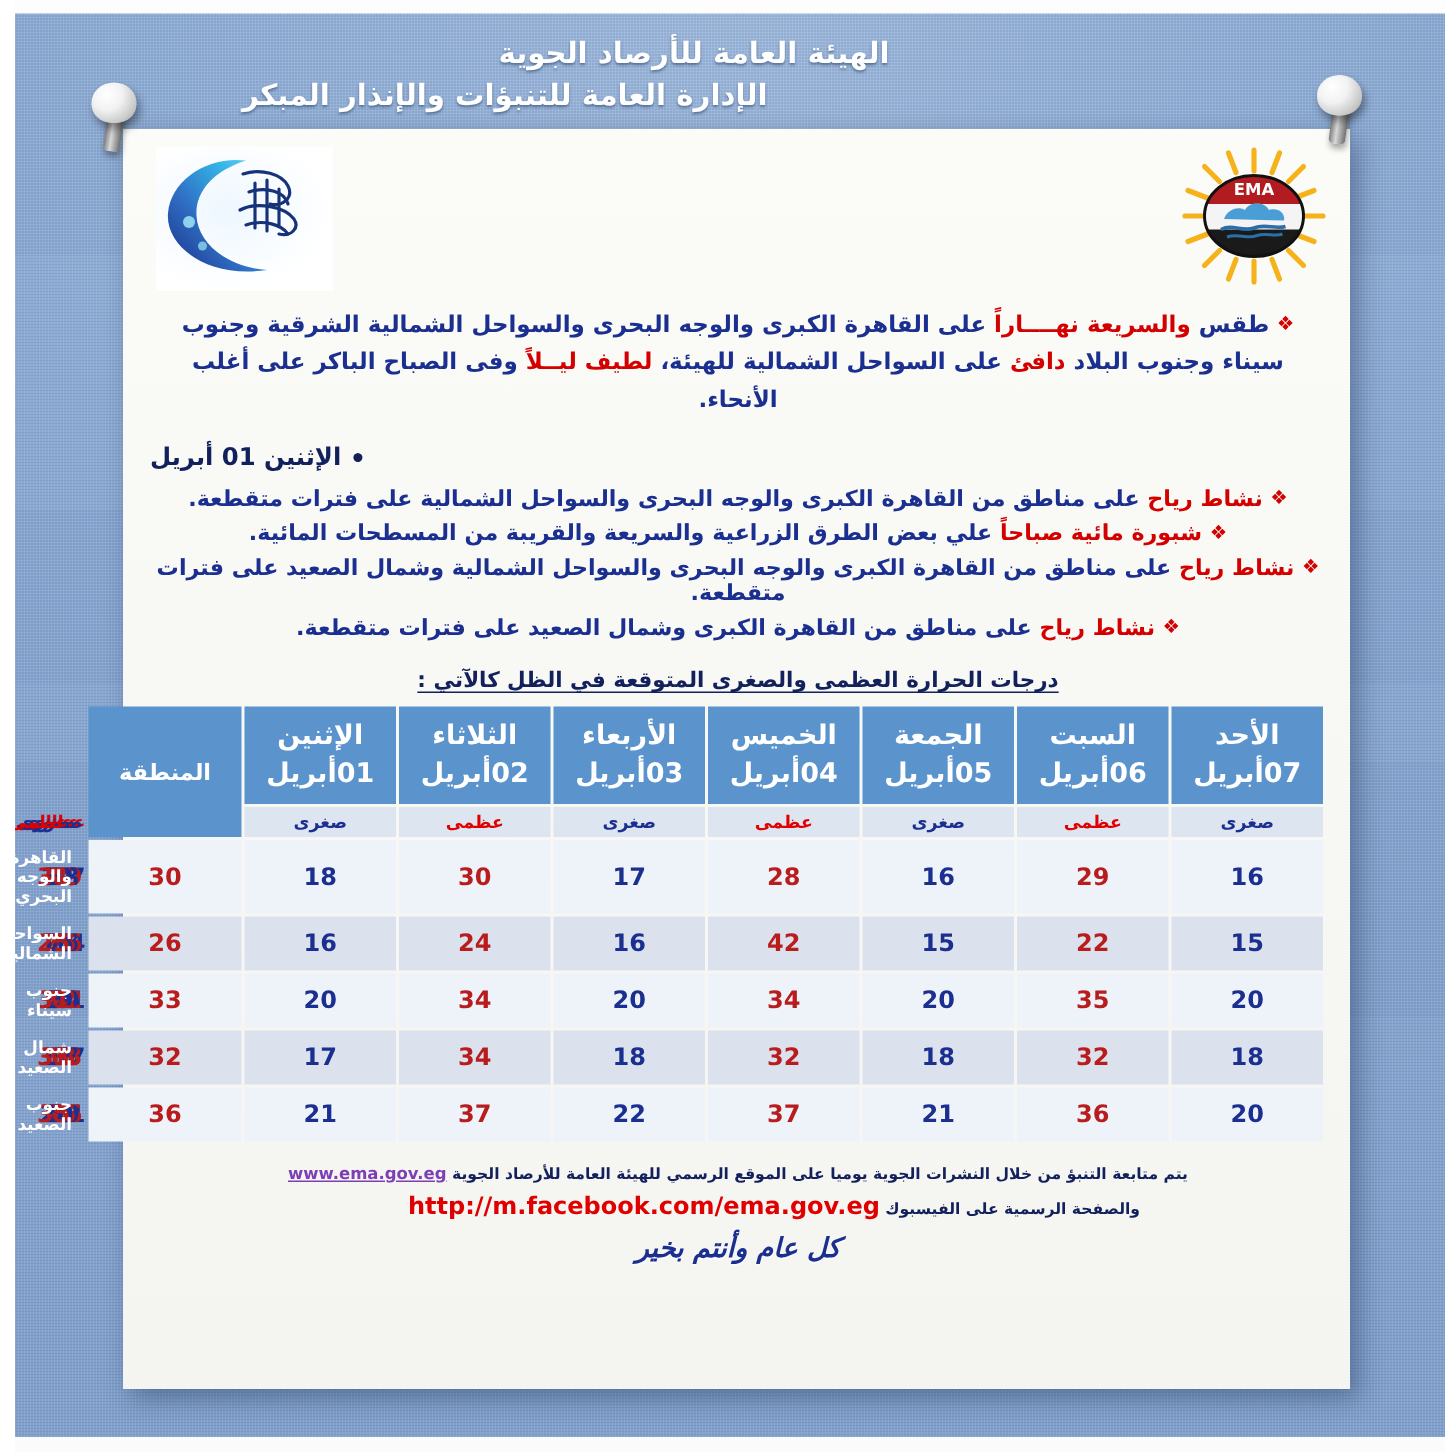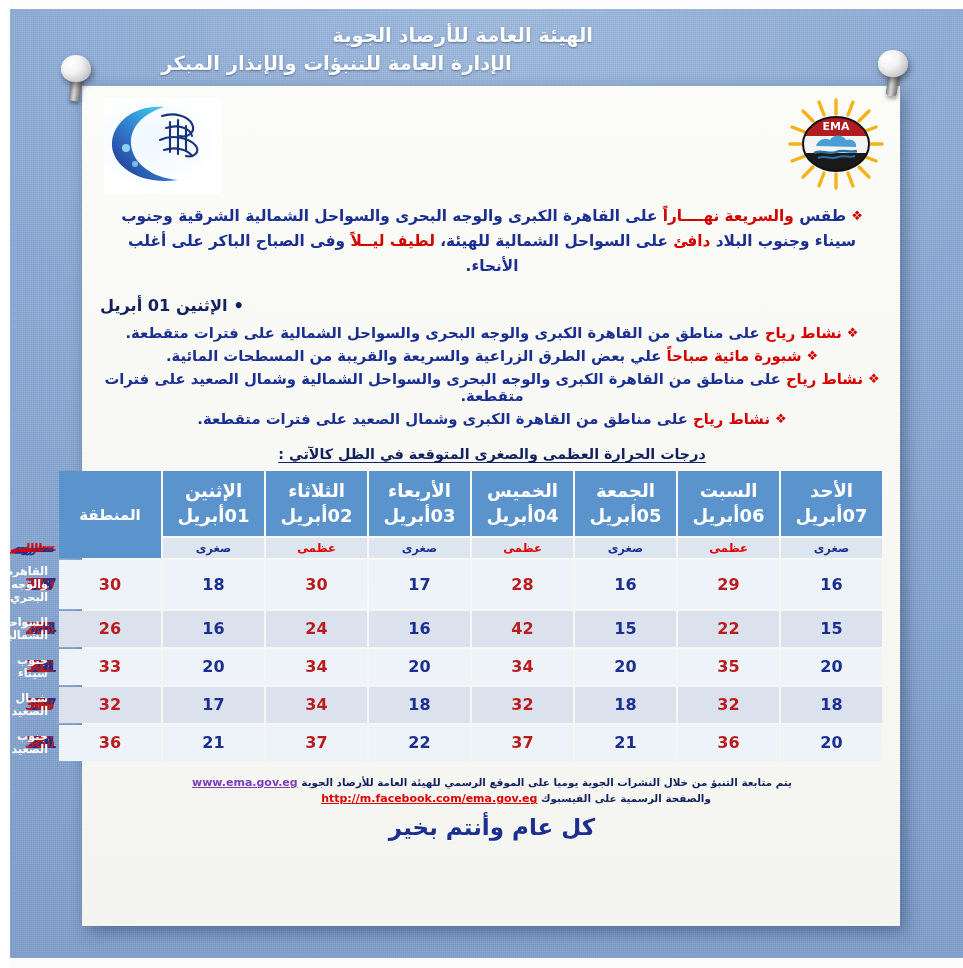--- a/index.html
+++ b/index.html
@@ -159,25 +159,26 @@
   }
 
   
   .footer{
     margin-top:12px;text-align:center;
   }
   .f1,.f2{
     font-size:10.4px;font-weight:bold;color:#12205c;line-height:1.5;
   }
   .f-url{color:#7d3fb5;text-decoration:underline;font-size:11px;}
-  .f-fb{color:#e00000;text-decoration:underline;font-size:11px;margin-left:48px;}
+  .f-fb{color:#e00000;font-size:16px;margin-left:48px;}
   .greet{
-    margin-top:6px;font-size:23px;font-weight:bold;color:#1a2f8f;
+    margin-top:6px;font-size:18px;font-weight:bold;color:#1a2f8f;
     font-family:"DejaVu Sans","Liberation Sans",sans-serif;
     text-shadow:0 1px 0 rgba(255,255,255,.6);
+    font-style:italic;
   }
 </style>
 </head>
 <body>
 
 <div class="board"></div>
 
 <div class="masthead">
   <div class="masthead-inner">
     <div class="mast-line l1">الهيئة العامة للأرصاد الجوية</div>

